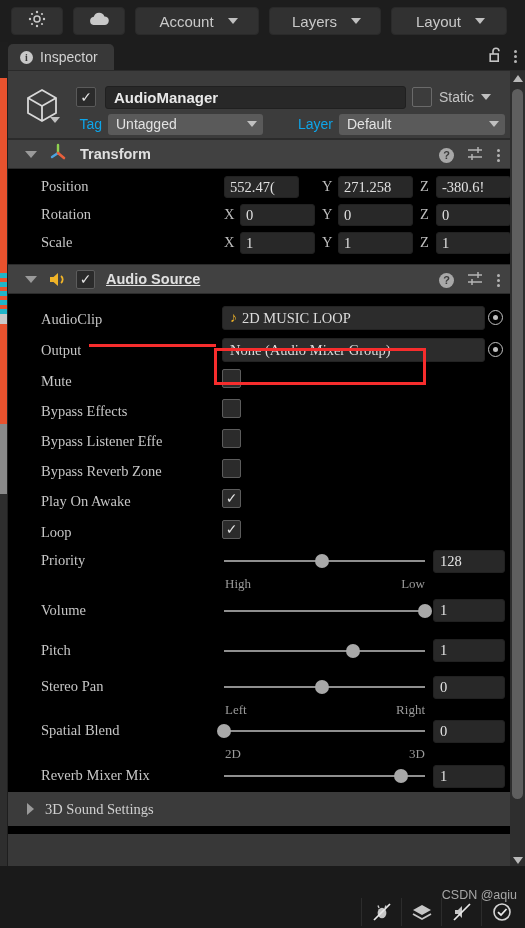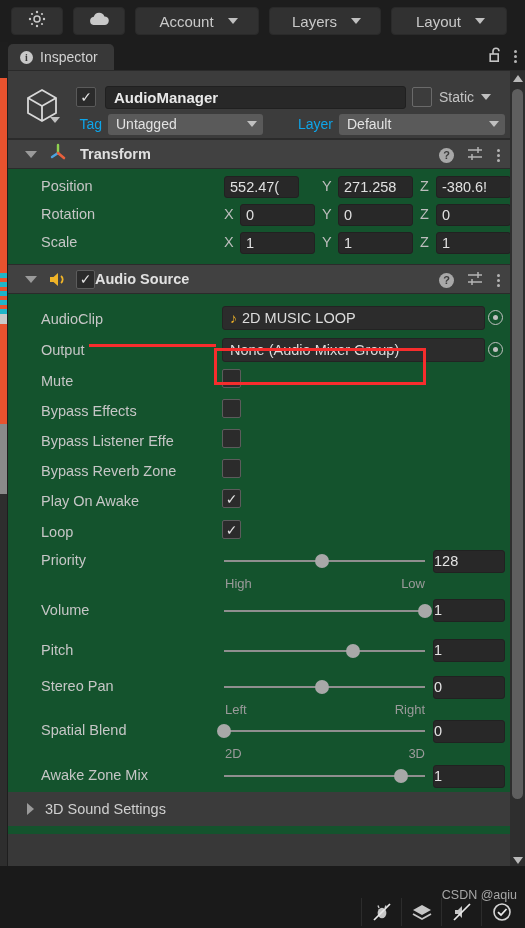--- a/index.html
+++ b/index.html
@@ -85,21 +85,21 @@
   .comp-title { color: #e0e0e0; font-size: 14.5px; font-weight: bold; }
   .comp-tools { position: absolute; right: 10px; top: 0; height: 30px; display: flex; align-items: center; gap: 13px; }
   .help-icon {
     width: 15px; height: 15px; border-radius: 50%; background: #a8a8a8; color: #3c3c3c;
     font-size: 11px; font-weight: bold; display: flex; align-items: center; justify-content: center;
   }
   .kebab { display: flex; flex-direction: column; gap: 2px; }
   .kebab i { width: 3px; height: 3px; background: #b4b4b4; border-radius: 50%; display: block; }
 
   
-  .comp-body { background: #14532d; padding: 6px 0 8px 0; }
+  .comp-body { background: #000000; padding: 6px 0 8px 0; font-family: Liberation Serif, serif; }
   .row { position: relative; height: 26px; display: flex; align-items: center; }
   .prop-label { position: absolute; left: 33px; color: #c6c6c6; font-size: 14.5px; white-space: nowrap; overflow: hidden; }
 
   .vec-row { position: relative; height: 28px; }
   .vec-axis { position: absolute; color: #bdbdbd; font-size: 14.5px; top: 4px; }
   .vec-field {
     position: absolute; top: 2px; height: 22px; background: #282828; border: 1px solid #212121;
     border-radius: 3px; color: #e0e0e0; font-size: 14.5px; padding-left: 5px; line-height: 20px;
     overflow: hidden; white-space: nowrap;
   }
@@ -123,21 +123,21 @@
     display: flex; align-items: center; justify-content: center;
   }
 
   
   .slider-row { position: relative; height: 26px; }
   .track { position: absolute; left: 216px; top: 12px; width: 201px; height: 2px; background: #8f8f8f; }
   .knob { position: absolute; top: 6px; width: 14px; height: 14px; border-radius: 50%; background: #a8a8a8; }
   .numfield {
     position: absolute; left: 425px; top: 1px; width: 72px; height: 23px;
     background: #282828; border: 1px solid #212121; border-radius: 3px;
-    color: #e3e3e3; font-size: 14.5px; padding-left: 0; line-height: 21px;
+    color: #e3e3e3; font-size: 14.5px; padding-left: 6px; line-height: 21px;
   }
   .endcaps { position: relative; height: 16px; }
   .endcap-l { position: absolute; left: 217px; color: #9a9a9a; font-size: 13px; }
   .endcap-r { position: absolute; left: 417px; transform: translateX(-100%); color: #9a9a9a; font-size: 13px; }
 
   .subfold { position: relative; height: 34px; display: flex; align-items: center; background: #3b3b3b; }
 
   
   .vscroll { position: absolute; right: 0; top: 0; width: 15px; height: 796px; background: #2e2e2e; }
   .vs-arrow { position: absolute; left: 0; width: 15px; height: 14px; display: flex; align-items: center; justify-content: center; }
@@ -331,21 +331,21 @@
         <span class="foldout" style="margin-left:17px;"></span>
         <span style="margin-left:11px;display:flex;">
           <svg width="19" height="17" viewBox="0 0 19 17">
             <path d="M2 6 H5.5 L10 2 V15 L5.5 11 H2 Z" fill="#f0b428"></path>
             <path d="M13 5 A4.5 4.5 0 0 1 13 12" fill="none" stroke="#f0b428" stroke-width="1.8"></path>
           </svg>
         </span>
         <span style="margin-left:9px;width:19px;height:19px;background:#2b2b2b;border:1px solid #5c5c5c;border-radius:2px;display:flex;align-items:center;justify-content:center;">
           <span class="chk-mark">✓</span>
         </span>
-        <span class="comp-title" style="">Audio Source</span>
+        <span class="comp-title" style="margin-left:11px;text-decoration:underline;">Audio Source</span>
         <span class="comp-tools">
           <span class="help-icon">?</span>
           <span>
             <svg width="17" height="15" viewBox="0 0 17 15">
               <path d="M1 4 H15 M1 11 H15" stroke="#b4b4b4" stroke-width="1.5"></path>
               <path d="M11 1 V7" stroke="#b4b4b4" stroke-width="1.5"></path>
               <path d="M5 8 V14" stroke="#b4b4b4" stroke-width="1.5"></path>
             </svg>
           </span>
           <span class="kebab">
@@ -453,21 +453,21 @@
           <span class="track"></span>
           <span class="knob" style="left:calc(216px + 201px * 0.0 - 7px);"></span>
           <span class="numfield" style="top:2px;">0</span>
         </div>
         <div class="endcaps">
           <span class="endcap-l">2D</span>
           <span class="endcap-r">3D</span>
         </div>
 
         <div class="slider-row" style="height:30px;">
-          <span class="prop-label" style="top:5px;">Awake Zone Mix</span>
+          <span class="prop-label" style="top:5px;">Reverb Mixer Mix</span>
           <span class="track" style="top:13px;"></span>
           <span class="knob" style="top:7px;left:calc(216px + 201px * 0.88 - 7px);"></span>
           <span class="numfield" style="top:3px;">1</span>
         </div>
 
         <div class="subfold">
           <span class="foldout-closed" style="margin-left:19px;"></span>
           <span style="margin-left:11px;color:#d0d0d0;font-size:14.5px;">3D Sound Settings</span>
         </div>
       </div>

